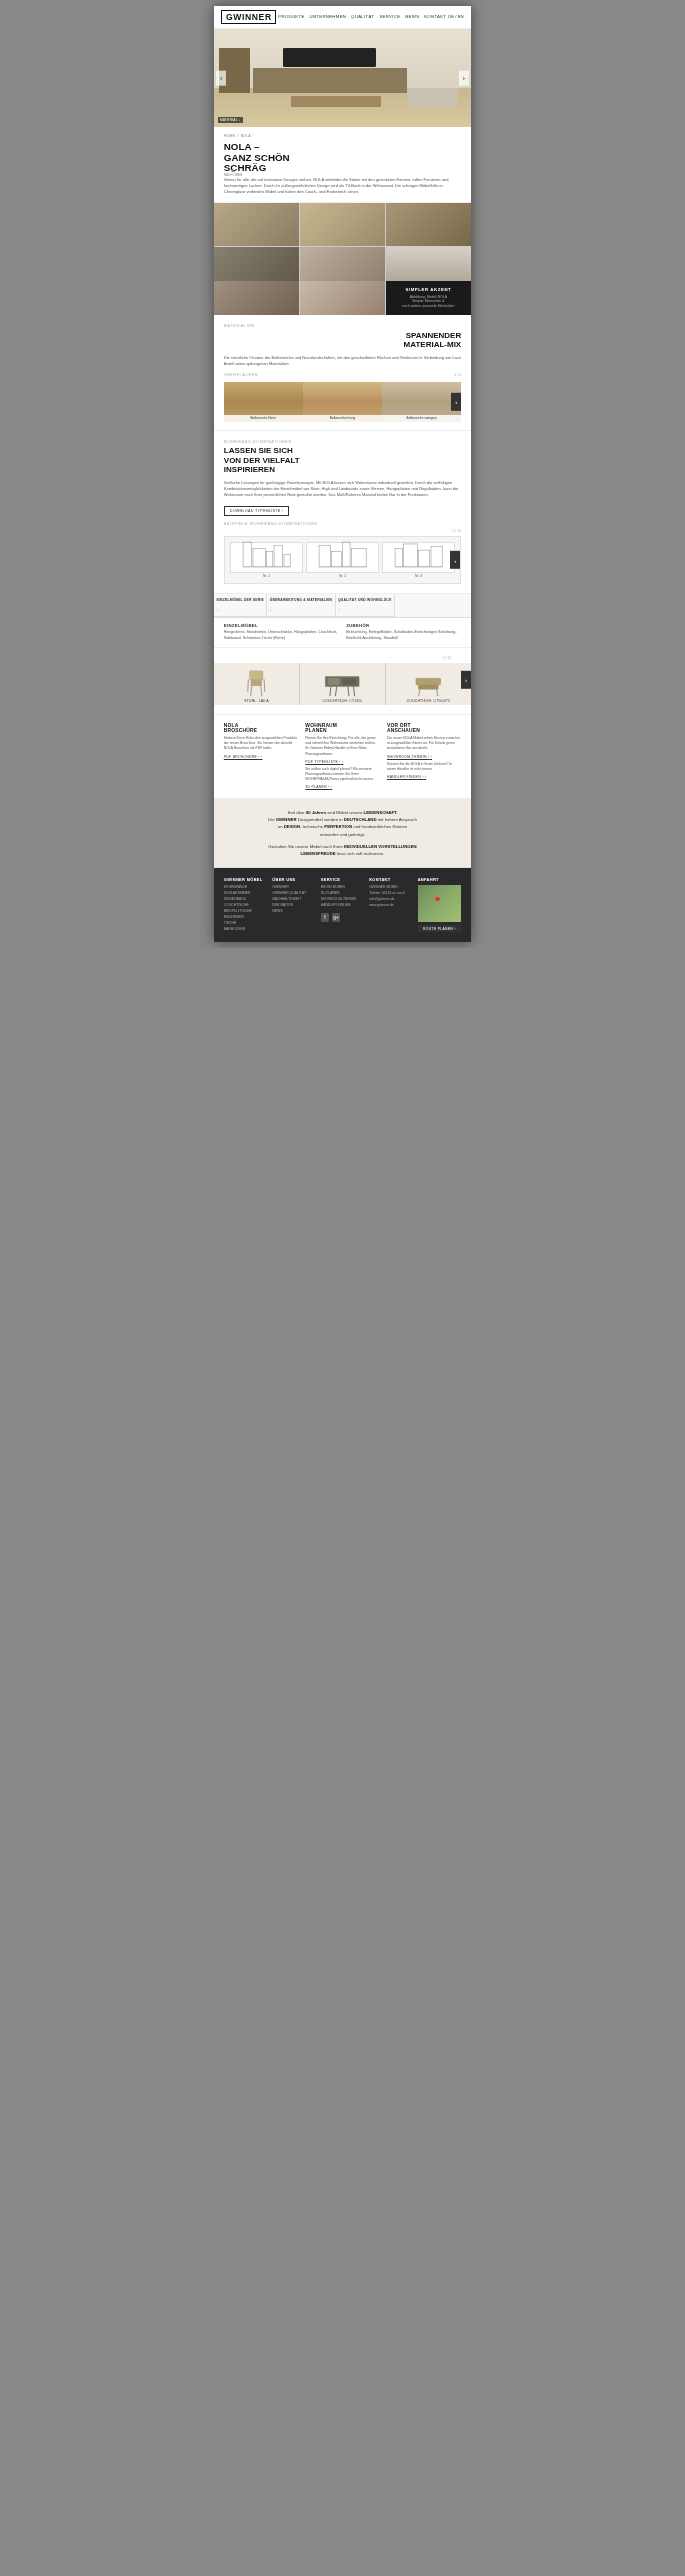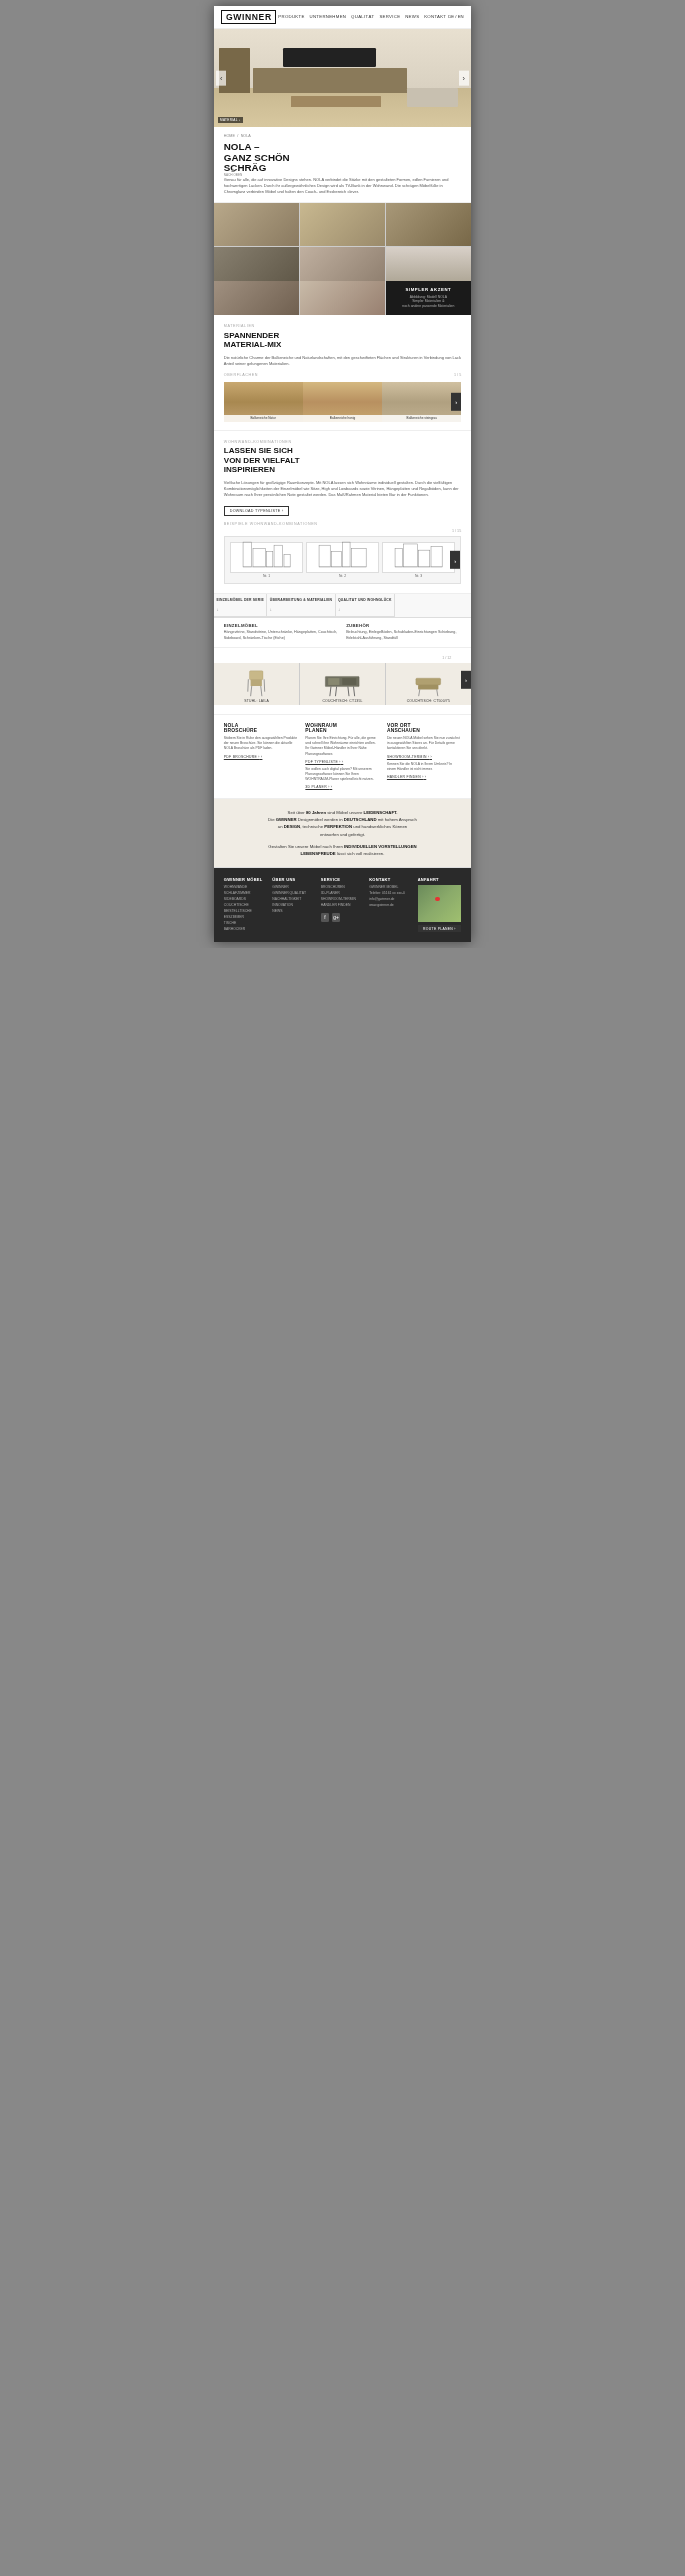--- a/index.html
+++ b/index.html
@@ -730,21 +730,21 @@
     <div class="gallery-text-cell">
       <div class="accent-label">SIMPLER AKZENT</div>
       <div class="accent-sub" style="white-space:pre-line;">Abbildung: Modell NOLA
 Simpler Materialien &amp;
 noch andere passende Materialien</div>
     </div>
   </div>
 
   <div class="section">
     <div class="section-label">MATERIALIEN</div>
-    <div class="section-title" style="white-space:pre-line;">SPANNENDER
+    <div class="section-title" style="white-space:pre-line;text-align:right;">SPANNENDER
 MATERIAL-MIX</div>
     <div class="section-desc">Die natürliche Charme der Balkeneiche und Naturlandschaften, mit den geschwifteten Flächen und Strukturen in Verbindung von Lack Anteil seiner gelungenen Materialien.</div>
 
     <div class="surfaces-slider">
       <div style="display:flex; justify-content:space-between; align-items:center; margin-top:4.9px; margin-bottom:2.4px;">
         <div class="section-label">OBERFLÄCHEN</div>
         <div class="surfaces-counter">1 / 5</div>
       </div>
       <div style="position:relative;">
         <div class="surfaces-grid">

